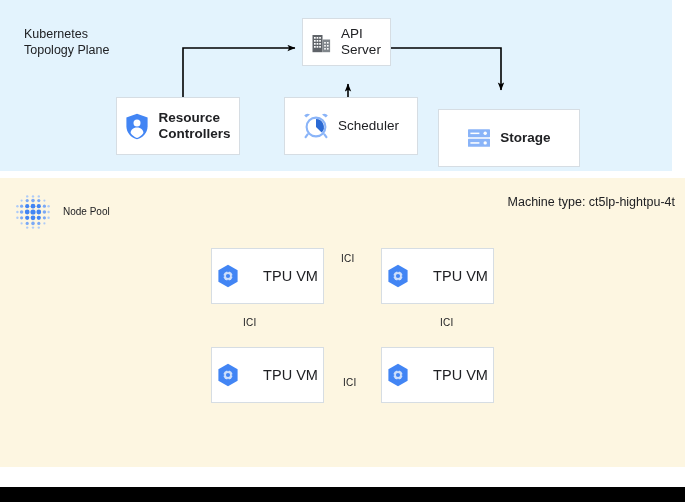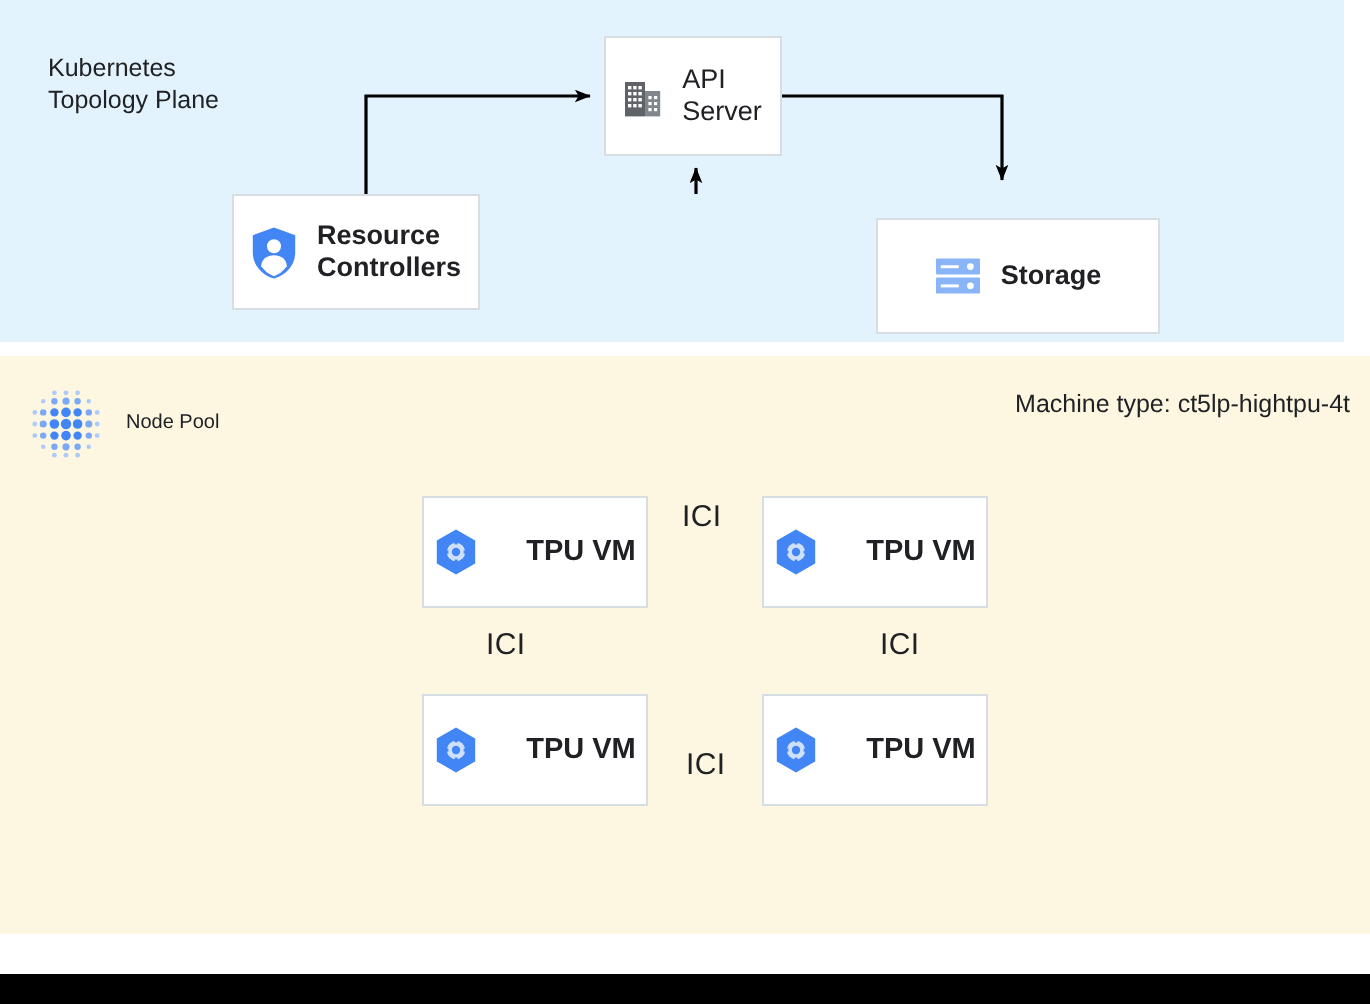--- a/index.html
+++ b/index.html
@@ -96,27 +96,27 @@
     line-height: 16px;
     color: #202124;
     white-space: pre-line;
   }
   .node-icon {
     flex: 0 0 auto;
     display: block;
   }
 
   
-  .box-api      { left: 302px; top: 18px;  width: 89px;  height: 60px; }
+  .box-api      { left: 302px; top: 18px;  width: 89px;  height: 48px; }
   .box-resctl   { left: 116px; top: 97px;  width: 124px; height: 58px; font-weight: bold; }
   .box-sched    { left: 284px; top: 97px;  width: 134px; height: 58px; }
   .box-storage  { left: 438px; top: 109px;  width: 142px; height: 58px; font-weight: bold; }
 
   
-  .tpu-box { width: 113px; height: 56px; gap: 24px; font-weight: bold; }
+  .tpu-box { width: 113px; height: 56px; gap: 24px; }
   .tpu-tl { left: 211px; top: 248px; }
   .tpu-tr { left: 381px; top: 248px; }
   .tpu-bl { left: 211px; top: 347px; }
   .tpu-br { left: 381px; top: 347px; }
   .tpu-label {
     font-size: 14.5px;
     line-height: 17px;
     color: #202124;
     white-space: nowrap;
   }
@@ -127,21 +127,21 @@
     left: 0; top: 0;
     width: 685px;
     height: 502px;
     pointer-events: none;
     overflow: visible;
   }
 
   
   .ici {
     position: absolute;
-    font-size: 15px;
+    font-size: 10px;
     line-height: 11px;
     color: #202124;
     letter-spacing: 0.2px;
   }
   .ici-top    { left: 341px; top: 253px; }
   .ici-bottom { left: 343px; top: 377px; }
   .ici-left   { left: 243px; top: 317px; }
   .ici-right  { left: 440px; top: 317px; }
 </style>
 </head>
@@ -211,20 +211,31 @@
   <div class="node-box box-resctl">
     <svg class="node-icon" width="24" height="27" viewBox="0 0 24 27">
       <path d="M12 0.8 L22.6 4.6 L22.6 13.2 C22.6 19.6 18 24.6 12 26.3 C6 24.6 1.4 19.6 1.4 13.2 L1.4 4.6 Z" fill="#4285f4"></path>
       <circle cx="12" cy="10.1" r="3.5" fill="#ffffff"></circle>
       <path d="M12 14.6 C7.9 14.6 5.6 17.2 5.6 20.1 C7.3 22.5 9.5 24.2 12 25.1 C14.5 24.2 16.7 22.5 18.4 20.1 C18.4 17.2 16.1 14.6 12 14.6 Z" fill="#ffffff"></path>
     </svg>
     <span class="node-label">Resource
 Controllers</span>
   </div>
 
+  <div class="node-box box-sched">
+    <svg class="node-icon" width="26" height="26" viewBox="0 0 26 26">
+      <path d="M3.2 4.4 L1.2 2.4 A4.6 4.6 0 0 1 7.0 1.4 Z" fill="#8ab4f8"></path>
+      <path d="M22.8 4.4 L24.8 2.4 A4.6 4.6 0 0 0 19.0 1.4 Z" fill="#8ab4f8"></path>
+      <path d="M4.6 21.4 L2.6 24.2" stroke="#8ab4f8" stroke-width="2.2" stroke-linecap="round"></path>
+      <path d="M21.4 21.4 L23.4 24.2" stroke="#8ab4f8" stroke-width="2.2" stroke-linecap="round"></path>
+      <circle cx="13" cy="14" r="9.4" fill="none" stroke="#8ab4f8" stroke-width="2.1"></circle>
+      <path d="M13 14 L13 6.1 A7.9 7.9 0 0 1 18.6 19.6 Z" fill="#2b6ad4"></path>
+    </svg>
+    <span class="node-label">Scheduler</span>
+  </div>
 
   <div class="node-box box-storage">
     <svg class="node-icon" width="24" height="24" viewBox="0 0 24 24">
       <rect x="1" y="3.2" width="22" height="8" rx="0.6" fill="#8ab4f8"></rect>
       <rect x="1" y="12.8" width="22" height="8" rx="0.6" fill="#8ab4f8"></rect>
       <rect x="3.4" y="6.6" width="9" height="1.5" fill="#ffffff"></rect>
       <rect x="3.4" y="16.2" width="9" height="1.5" fill="#ffffff"></rect>
       <circle cx="18.2" cy="7.3" r="1.7" fill="#ffffff"></circle>
       <circle cx="18.2" cy="16.9" r="1.7" fill="#ffffff"></circle>
     </svg>

